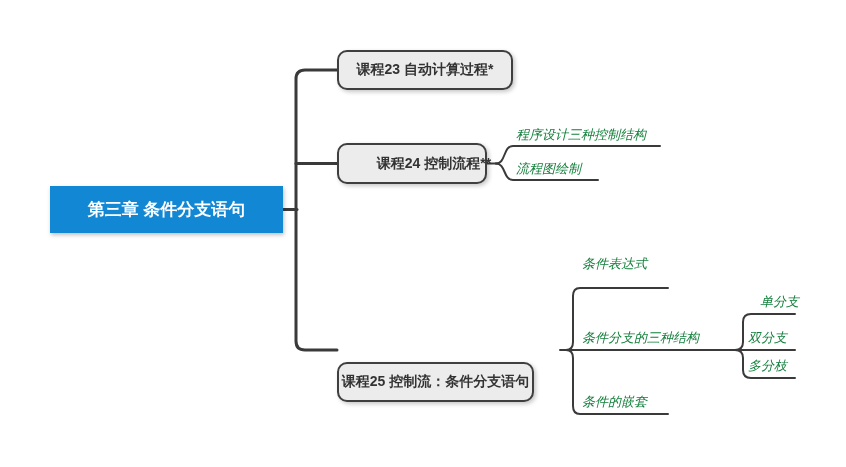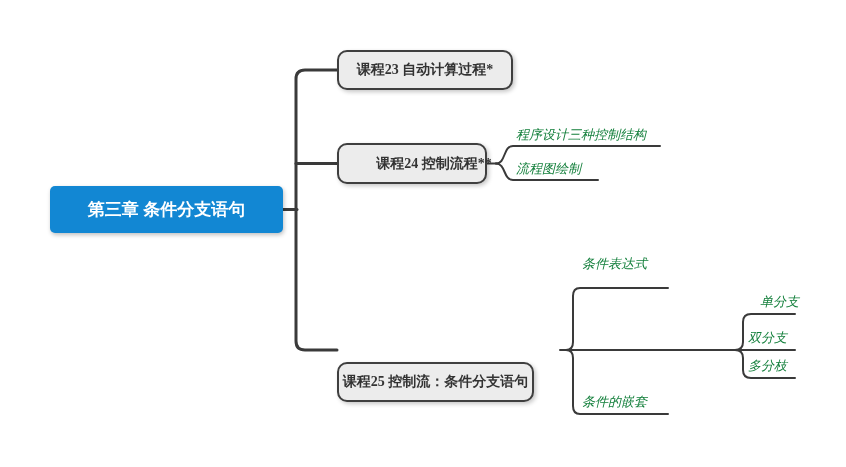--- a/index.html
+++ b/index.html
@@ -18,33 +18,32 @@
   }
   .node{
     position:absolute;
     box-sizing:border-box;
     display:flex;align-items:center;justify-content:center;
     white-space:nowrap;
   }
   .root-node{
     left:50px;top:186px;width:233px;height:47px;
     background:#1287d3;
-    border-radius:5px;
+    border-radius:0;
     color:#ffffff;
     font-size:17px;font-weight:700;
     box-shadow:1px 2px 4px rgba(0,0,0,0.25);
   }
   .branch-node{
     background:#ececec;
     border:2px solid #3f3f3f;
     border-radius:10px;
     color:#333333;
     font-size:14px;font-weight:700;
     box-shadow:2px 2px 4px rgba(0,0,0,0.22);
-    font-family:Liberation Serif, serif;
   }
   .box1{left:337px;top:50px;width:176px;height:40px;}
   .box2{left:337px;top:143px;width:150px;height:41px;padding-left:44px;}
   .box3{left:337px;top:330px;width:197px;height:40px;margin-top:32px;}
   .leaf{
     position:absolute;
     font-size:13px;
     color:#15803d;
     line-height:16px;
     white-space:nowrap;
@@ -90,19 +89,20 @@
   <div class="node root-node">第三章 条件分支语句</div>
 
   <div class="node branch-node box1">课程23 自动计算过程*</div>
   <div class="node branch-node box2">课程24 控制流程**</div>
   <div class="node branch-node box3">课程25 控制流：条件分支语句</div>
 
   <div class="leaf lf-ctrl1">程序设计三种控制结构</div>
   <div class="leaf lf-ctrl2">流程图绘制</div>
 
   <div class="leaf lf-expr">条件表达式</div>
+  <div class="leaf lf-three">条件分支的三种结构</div>
   <div class="leaf lf-nest">条件的嵌套</div>
 
   <div class="leaf lf-single">单分支</div>
   <div class="leaf lf-double">双分支</div>
   <div class="leaf lf-multi">多分枝</div>
 
 </div>
 
 </body></html>

